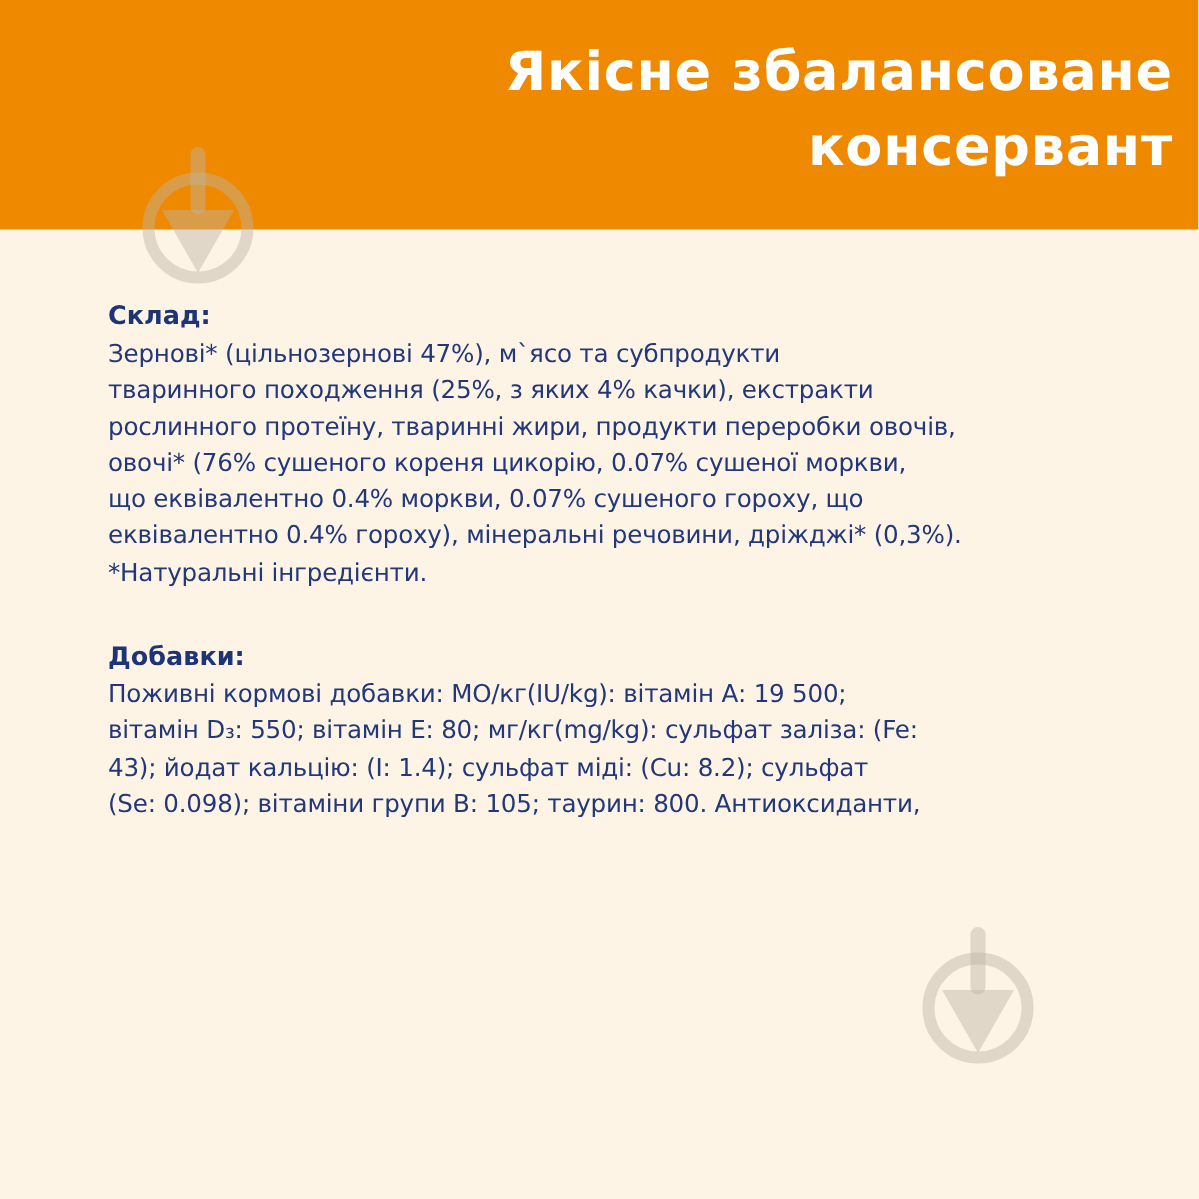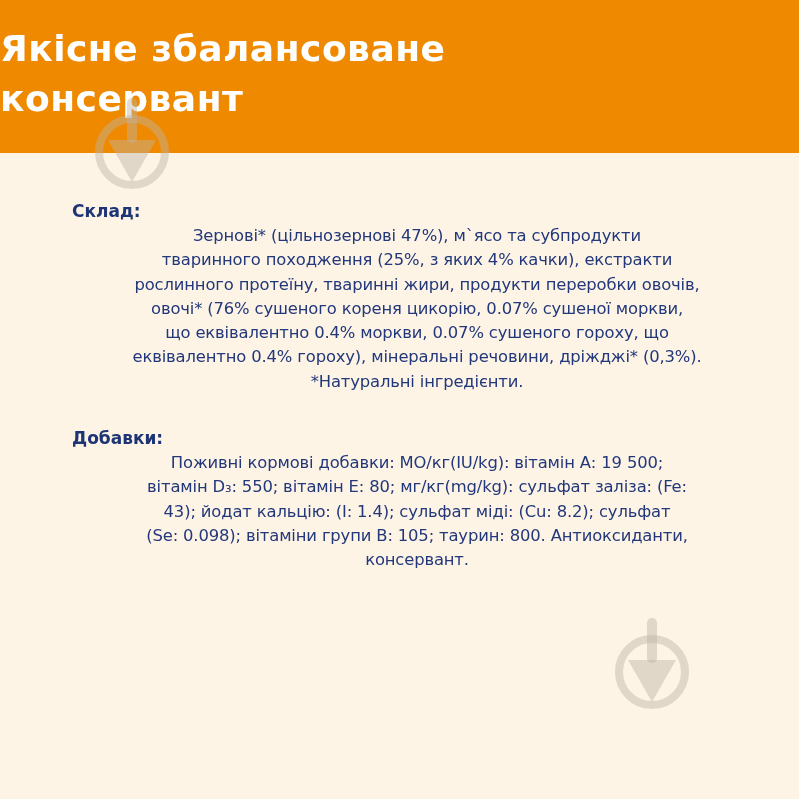--- a/index.html
+++ b/index.html
@@ -1,23 +1,23 @@
 <!DOCTYPE html>
 <html><head>
 <meta charset="utf-8">
 <style>
   html, body { margin:0; padding:0; }
   body { width:799px; height:799px; position:relative; overflow:hidden; background:#FDF4E6; font-family:"Liberation Sans", sans-serif; }
   .header { position:absolute; left:0; top:0; width:799px; height:153px; background:#EF8A00; }
-  .title { position:absolute; left:0; top:24px; width:782px; text-align:left; color:#FFFFFF; font-family:"DejaVu Sans", sans-serif; font-weight:bold; font-size:36px; line-height:50px; letter-spacing:0.5px; }
+  .title { position:absolute; left:0; top:24px; width:782px; text-align:right; color:#FFFFFF; font-family:"DejaVu Sans", sans-serif; font-weight:bold; font-size:36px; line-height:50px; letter-spacing:0.5px; }
   .title div { white-space:nowrap; }
   .content { position:absolute; left:72px; top:198px; width:690px; color:#22387A; font-family:"DejaVu Sans", sans-serif; }
   .section { margin:0; }
   .sec-title { font-weight:bold; font-size:17px; line-height:26px; color:#1E3575; }
-  .line { font-size:16.4px; line-height:24.3px; white-space:nowrap; letter-spacing:-0.15px;text-align:center; }
+  .line { font-size:16.4px; line-height:24.3px; white-space:nowrap; letter-spacing:-0.15px; }
   .gap1 { height:31px; }
   .gap2 { height:31px; }
   .wm { position:absolute; width:80px; height:110px; }
   .wm svg { width:100%; height:100%; }
 </style>
 </head>
 <body>
 
 <div class="header">
   <div class="title">
@@ -52,16 +52,15 @@
     <div class="line">еквівалентно 0.4% гороху), мінеральні речовини, дріжджі* (0,3%).</div>
     <div class="line">*Натуральні інгредієнти.</div>
   </div>
   <div class="gap1"></div>
   <div class="section">
     <div class="sec-title">Добавки:</div>
     <div class="line">Поживні кормові добавки: МО/кг(IU/kg): вітамін А: 19 500;</div>
     <div class="line">вітамін D₃: 550; вітамін Е: 80; мг/кг(mg/kg): сульфат заліза: (Fe:</div>
     <div class="line">43); йодат кальцію: (I: 1.4); сульфат міді: (Cu: 8.2); сульфат</div>
     <div class="line">(Se: 0.098); вітаміни групи В: 105; таурин: 800. Антиоксиданти,</div>
-    <div class="line">консервант.</div>
   </div>
   <div class="gap2"></div>
 </div>
 
 </body></html>

